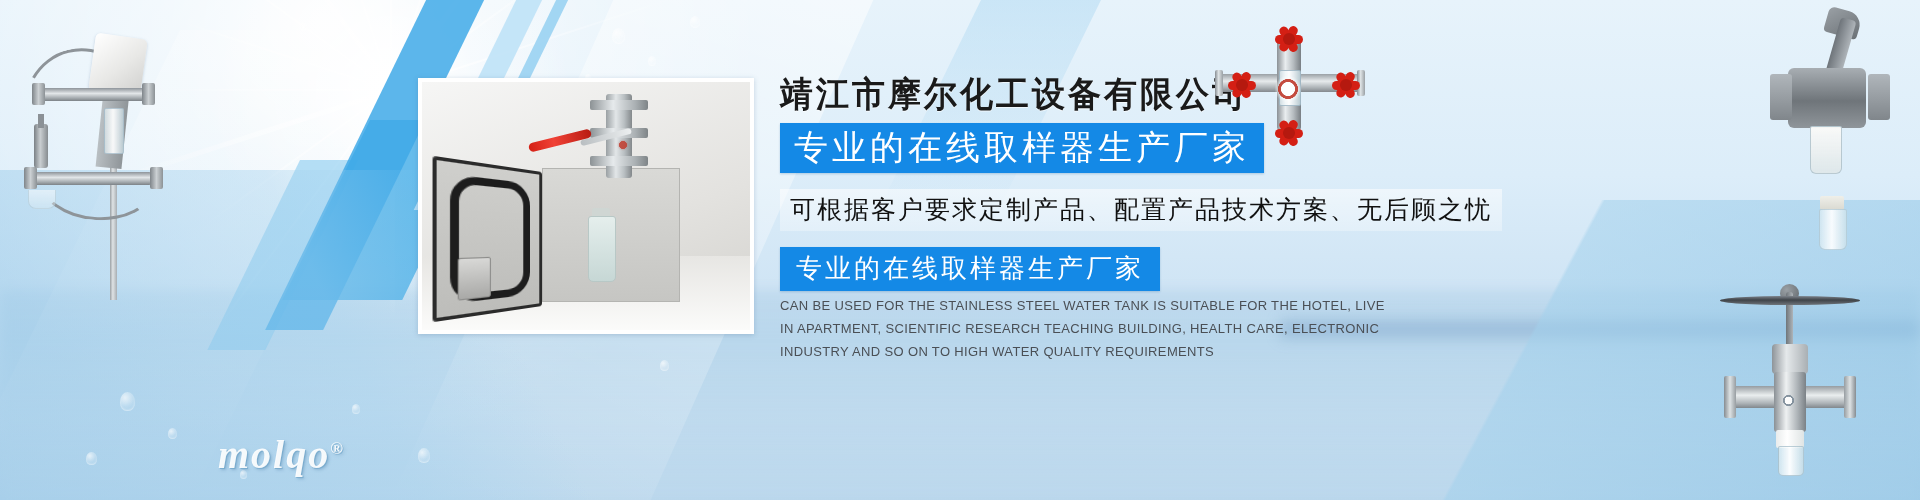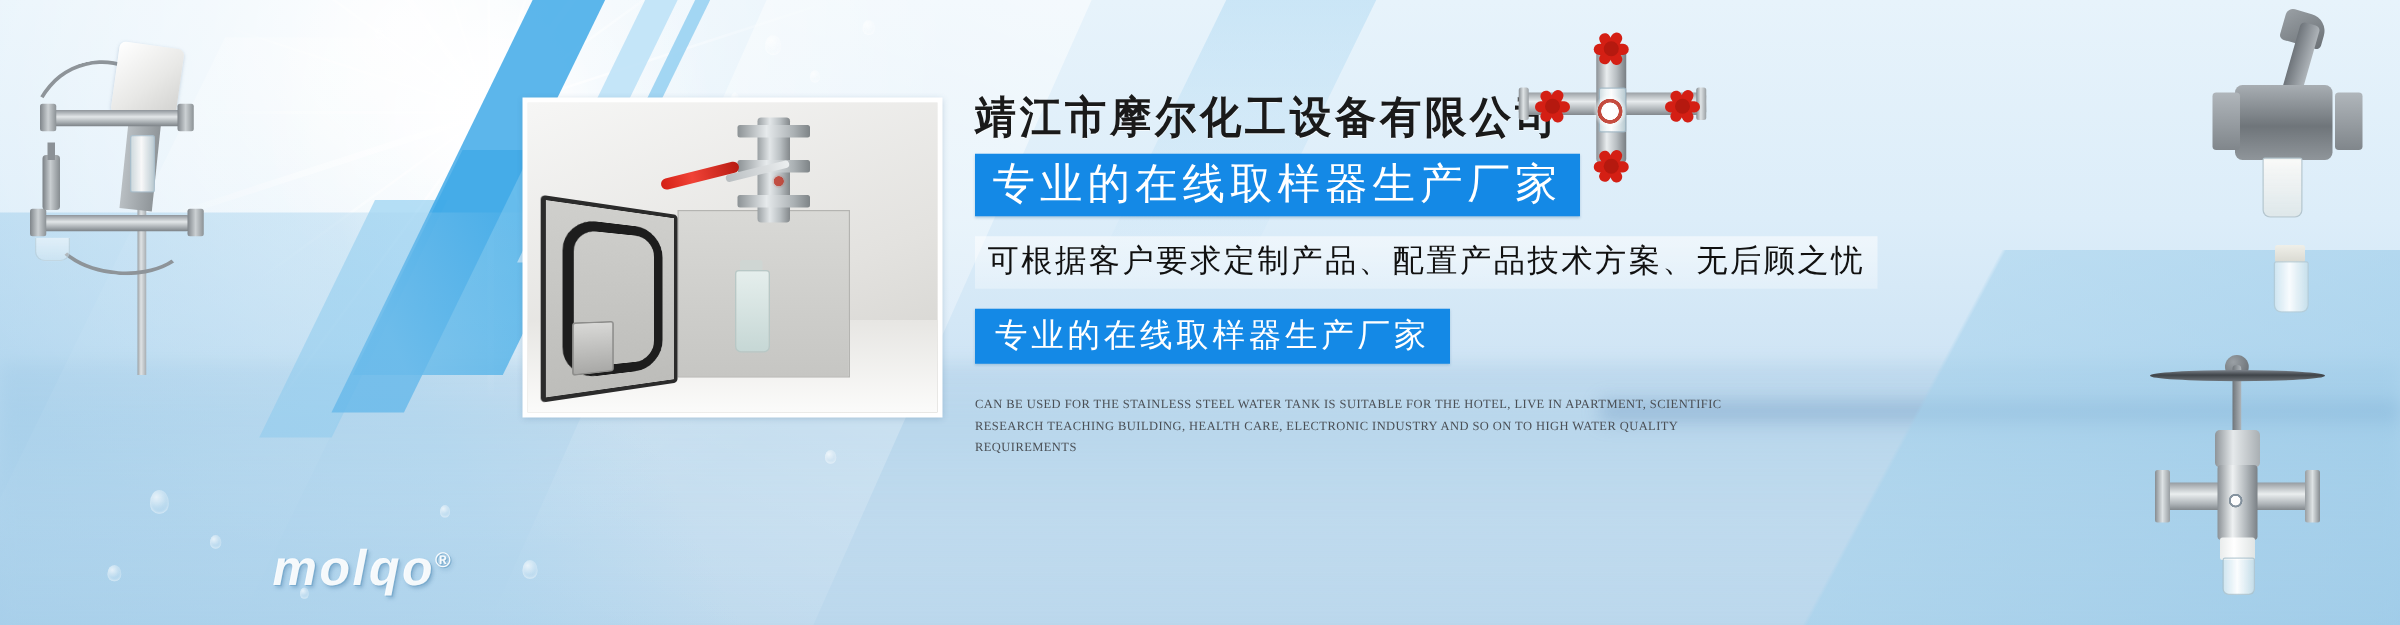--- a/index.html
+++ b/index.html
@@ -128,23 +128,23 @@
   .pill-2{margin-top:16px;font-size:26px;letter-spacing:3px;padding:8px 16px 10px;line-height:1;}
 
   .subline{
     margin-top:16px;display:inline-block;white-space:nowrap;
     font-size:25px;letter-spacing:2px;color:#111;line-height:1.25;
     padding:5px 10px 6px;
     background:linear-gradient(180deg,rgba(255,255,255,.55),rgba(255,255,255,.30));
   }
 
   .eng{
-    margin-top:24px;width:610px;
-    font-family:Liberation Serif, serif;
-    font-size:10px;letter-spacing:.35px;line-height:1.75;
+    margin-top:4px;width:610px;
+    font-family:Liberation Sans, sans-serif;
+    font-size:13px;letter-spacing:.35px;line-height:1.75;
     color:#4a4f55;text-transform:uppercase;
   }
 
   
   .prod{position:absolute;}
 
   
   .cross{left:1215px;top:30px;width:150px;height:110px;}
   .pipe-v{position:absolute;left:62px;top:10px;width:24px;height:90px;border-radius:3px;
     background:linear-gradient(90deg,#8b9196,#e9edef 35%,#b6bcc0 68%,#787e83);}
@@ -223,21 +223,21 @@
   .lr-t2{left:26px;top:126px;width:108px;height:66px;transform:rotate(184deg);}
   .lr-relief{position:absolute;left:20px;top:102px;width:14px;height:44px;border-radius:3px;
     background:linear-gradient(90deg,#7a8085,#c9ced1 45%,#868c90);}
   .lr-relief-top{position:absolute;left:24px;top:92px;width:6px;height:14px;background:#8b9196;}
   .lr-cup{position:absolute;left:14px;top:168px;width:26px;height:18px;border-radius:0 0 8px 8px;
     background:linear-gradient(180deg,rgba(255,255,255,.5),rgba(225,238,243,.35));border:1px solid rgba(170,195,208,.55);border-top:none;}
 
   
   .watermark{
     position:absolute;left:218px;bottom:22px;
-    font-family:Liberation Sans, sans-serif;
+    font-family:Liberation Serif, serif;
     font-weight:700;font-style:italic;font-size:40px;letter-spacing:2px;
     color:rgba(255,255,255,.92);
     text-shadow:1px 1px 0 rgba(120,170,205,.85), 2px 2px 3px rgba(90,140,180,.45);
     user-select:none;
   }
   .watermark sup{font-size:17px;font-style:normal;vertical-align:super;letter-spacing:0;}
 </style>
 </head>
 <body>
 

